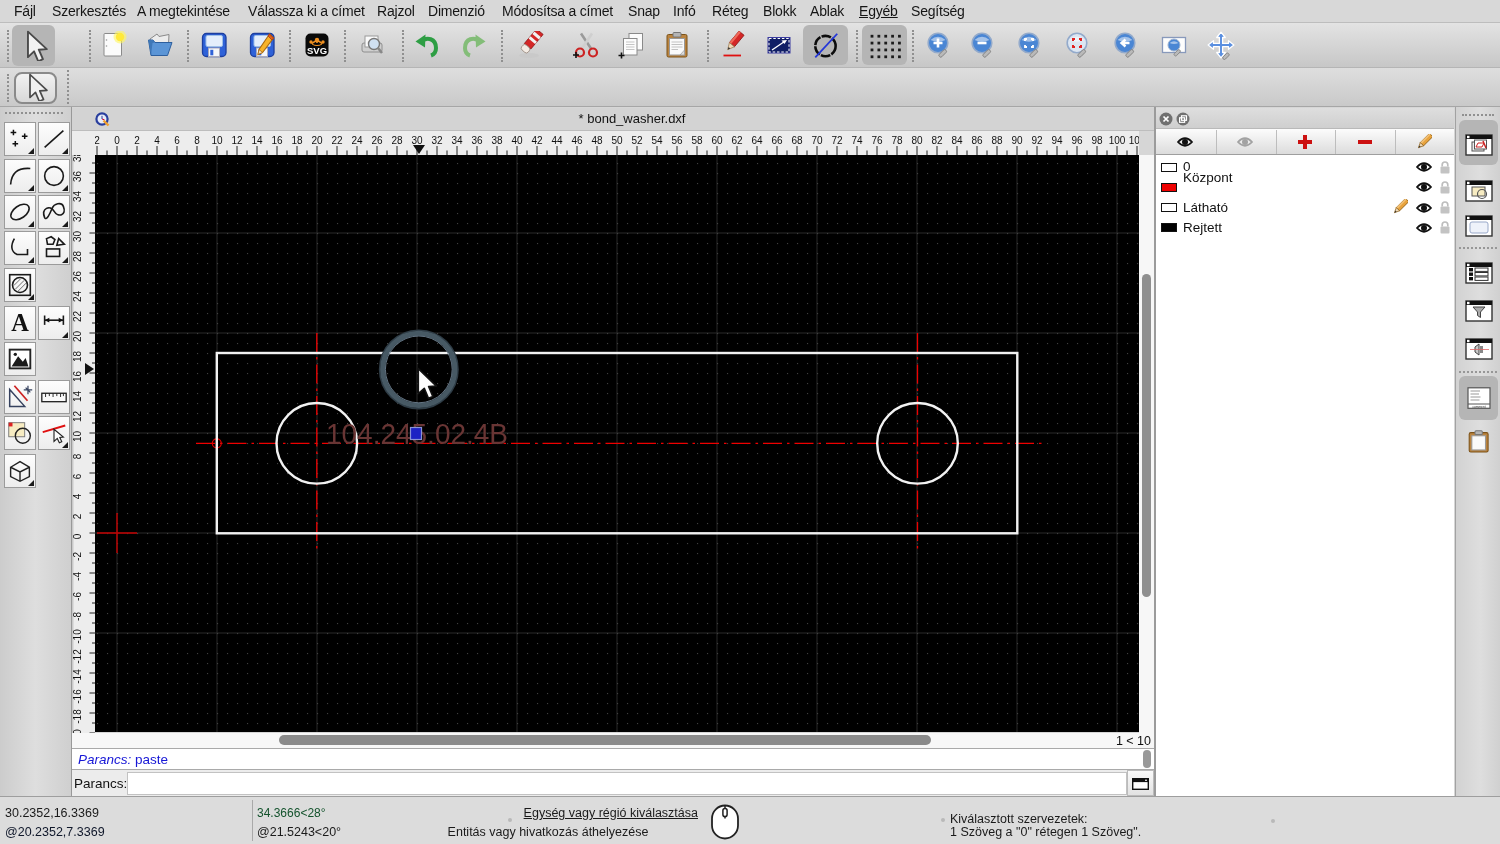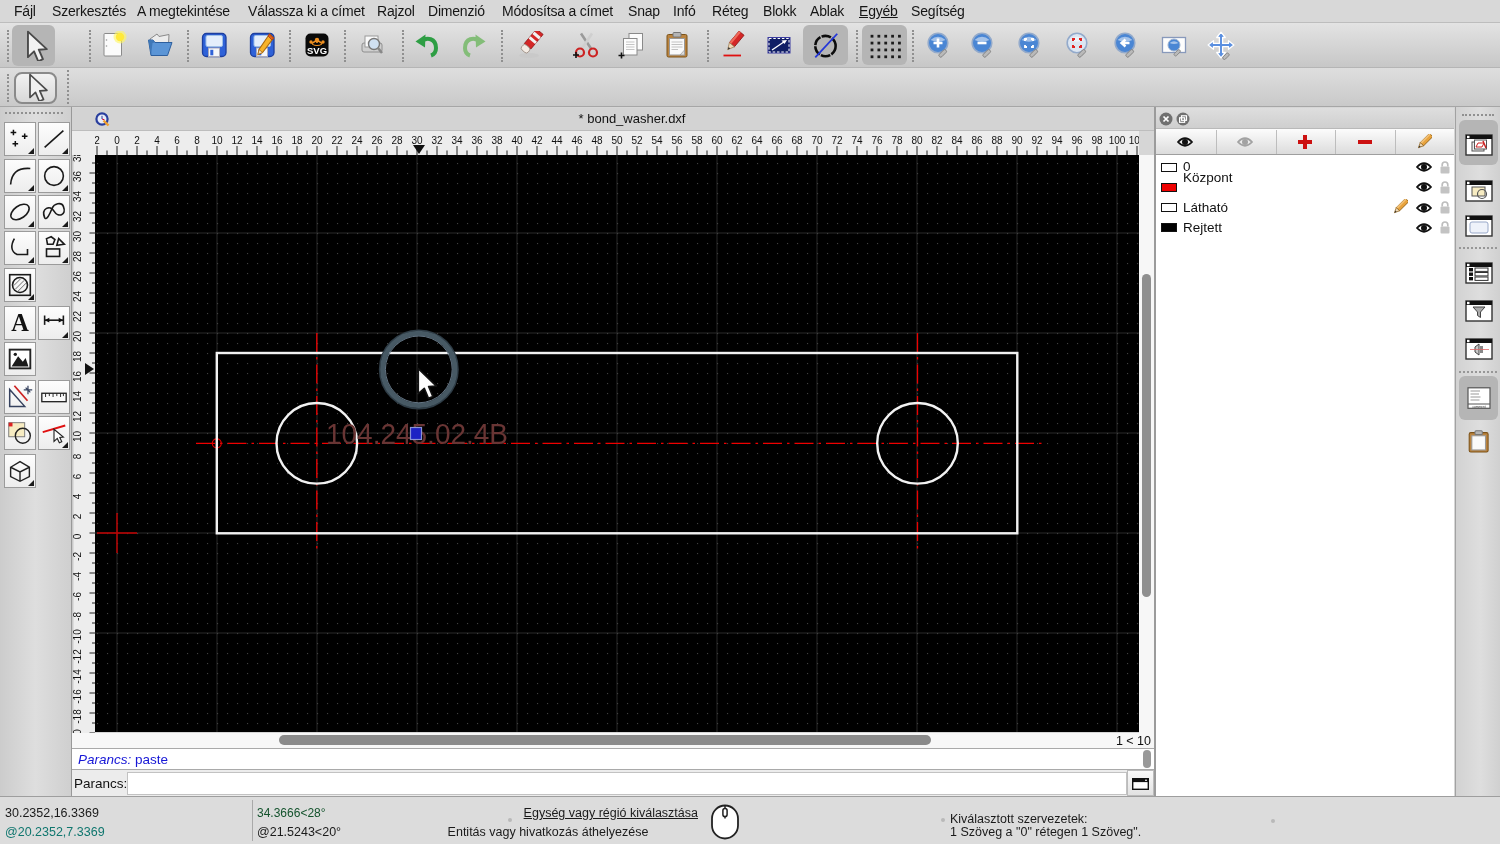--- a/index.html
+++ b/index.html
@@ -872,21 +872,21 @@
     </svg>
 <svg class="abs" style="left:1465px;top:428px;" width="28" height="26" viewBox="0 0 28 22">
       <g transform="scale(1.05)">
         <rect x="4" y="2.5" width="18" height="18.5" rx="1.5" fill="#ba8440" stroke="#7c5218"></rect>
         <rect x="9.5" y="0.8" width="7" height="3.6" rx="1" fill="#b5b5b5" stroke="#777"></rect>
         <rect x="6.5" y="5.5" width="13" height="13.5" fill="#fafafa" stroke="#999"></rect>
       </g>
     </svg>
 <div class="abs" style="left:0;top:796px;width:1500px;height:48px;background:#dcdcdc;border-top:1px solid #9e9e9e;"></div>
 <div class="abs" style="left:5px;top:806px;font-size:12.5px;color:#1a1a1a;">30.2352,16.3369</div>
-<div class="abs" style="left:5px;top:825px;font-size:12.5px;color:#0f766e;">@20.2352,7.3369</div>
+<div class="abs" style="left:5px;top:825px;font-size:12.5px;color:#0f172a;">@20.2352,7.3369</div>
 <div class="abs" style="left:252px;top:800px;width:1px;height:41px;background:#a9a9a9;"></div>
 <div class="abs" style="left:257px;top:806px;font-size:12px;color:#14532d;">34.3666&lt;28°</div>
 <div class="abs" style="left:257px;top:825px;font-size:12.5px;color:#1a1a1a;">@21.5243&lt;20°</div>
 <div class="abs" style="left:398px;top:806px;width:300px;height:16px;text-align:right;font-size:12.5px;color:#1a1a1a;text-decoration:underline;">Egység vagy régió kiválasztása</div>
 <div class="abs" style="left:398px;top:825px;width:300px;height:16px;text-align:center;font-size:12.5px;color:#1a1a1a;">Entitás vagy hivatkozás áthelyezése</div>
 <svg class="abs" style="left:709px;top:804px;" width="32" height="36" viewBox="0 0 32 36">
       <rect x="3" y="1.5" width="26" height="33" rx="13" fill="#fff" stroke="#222" stroke-width="1.8"></rect>
       <line x1="16" y1="1.5" x2="16" y2="14.5" stroke="#222" stroke-width="1.5"></line>
       <rect x="13.9" y="4.5" width="4.2" height="8" rx="2.1" fill="#fff" stroke="#222" stroke-width="1.5"></rect>
     </svg>

